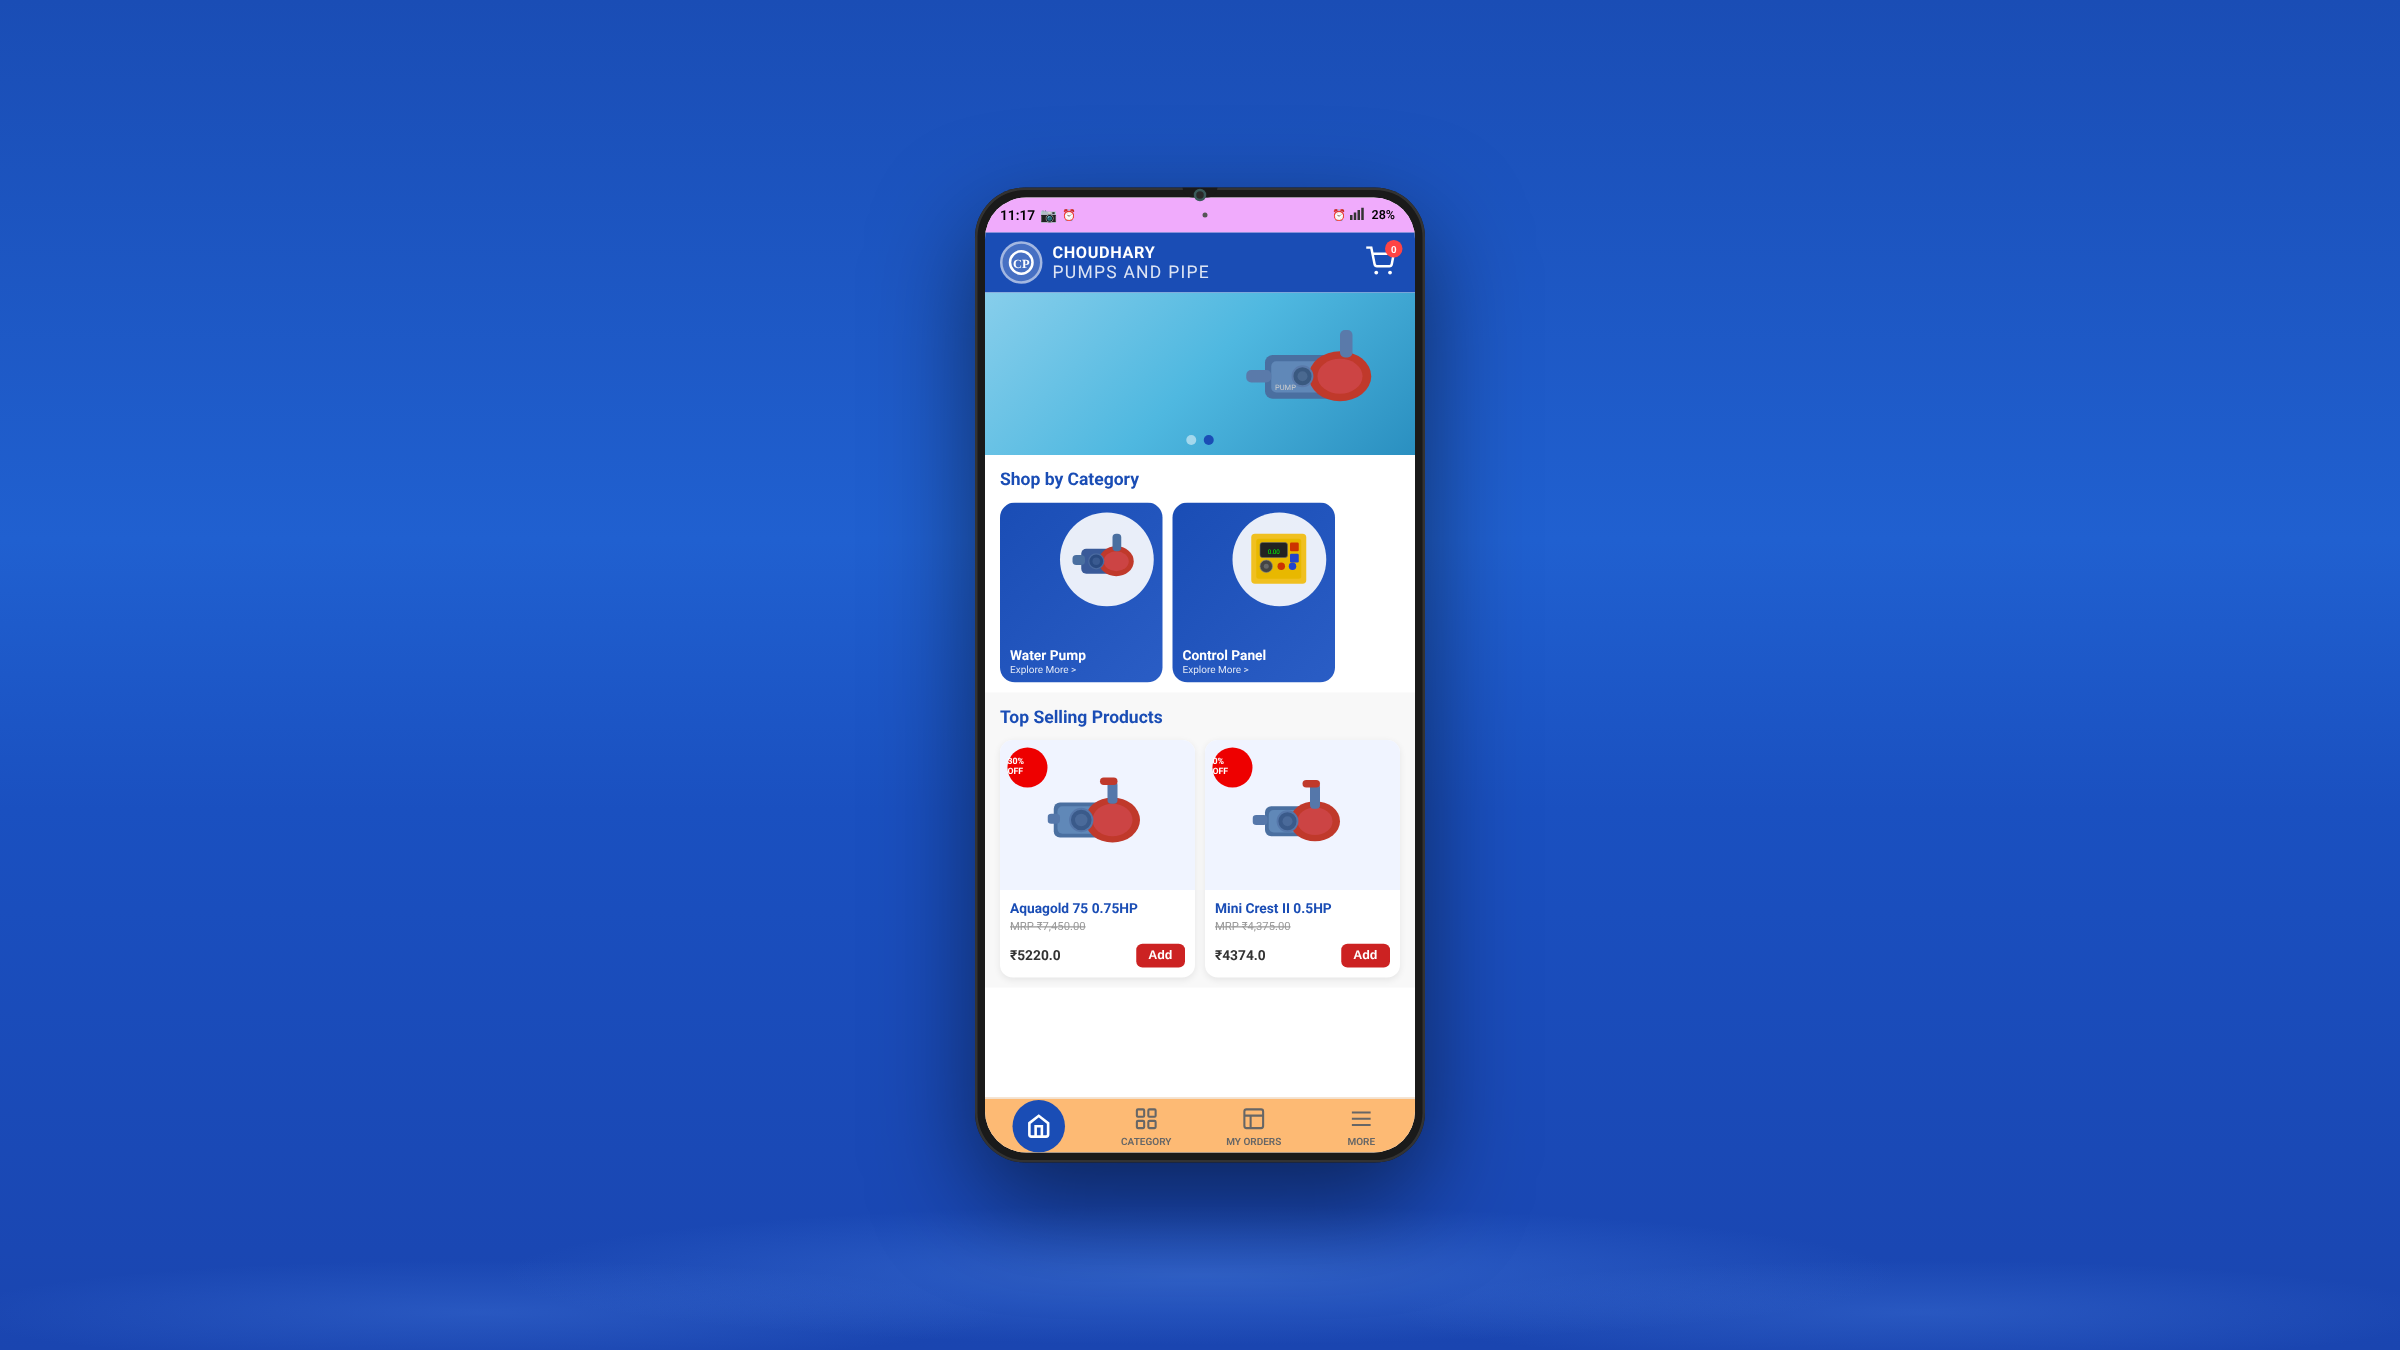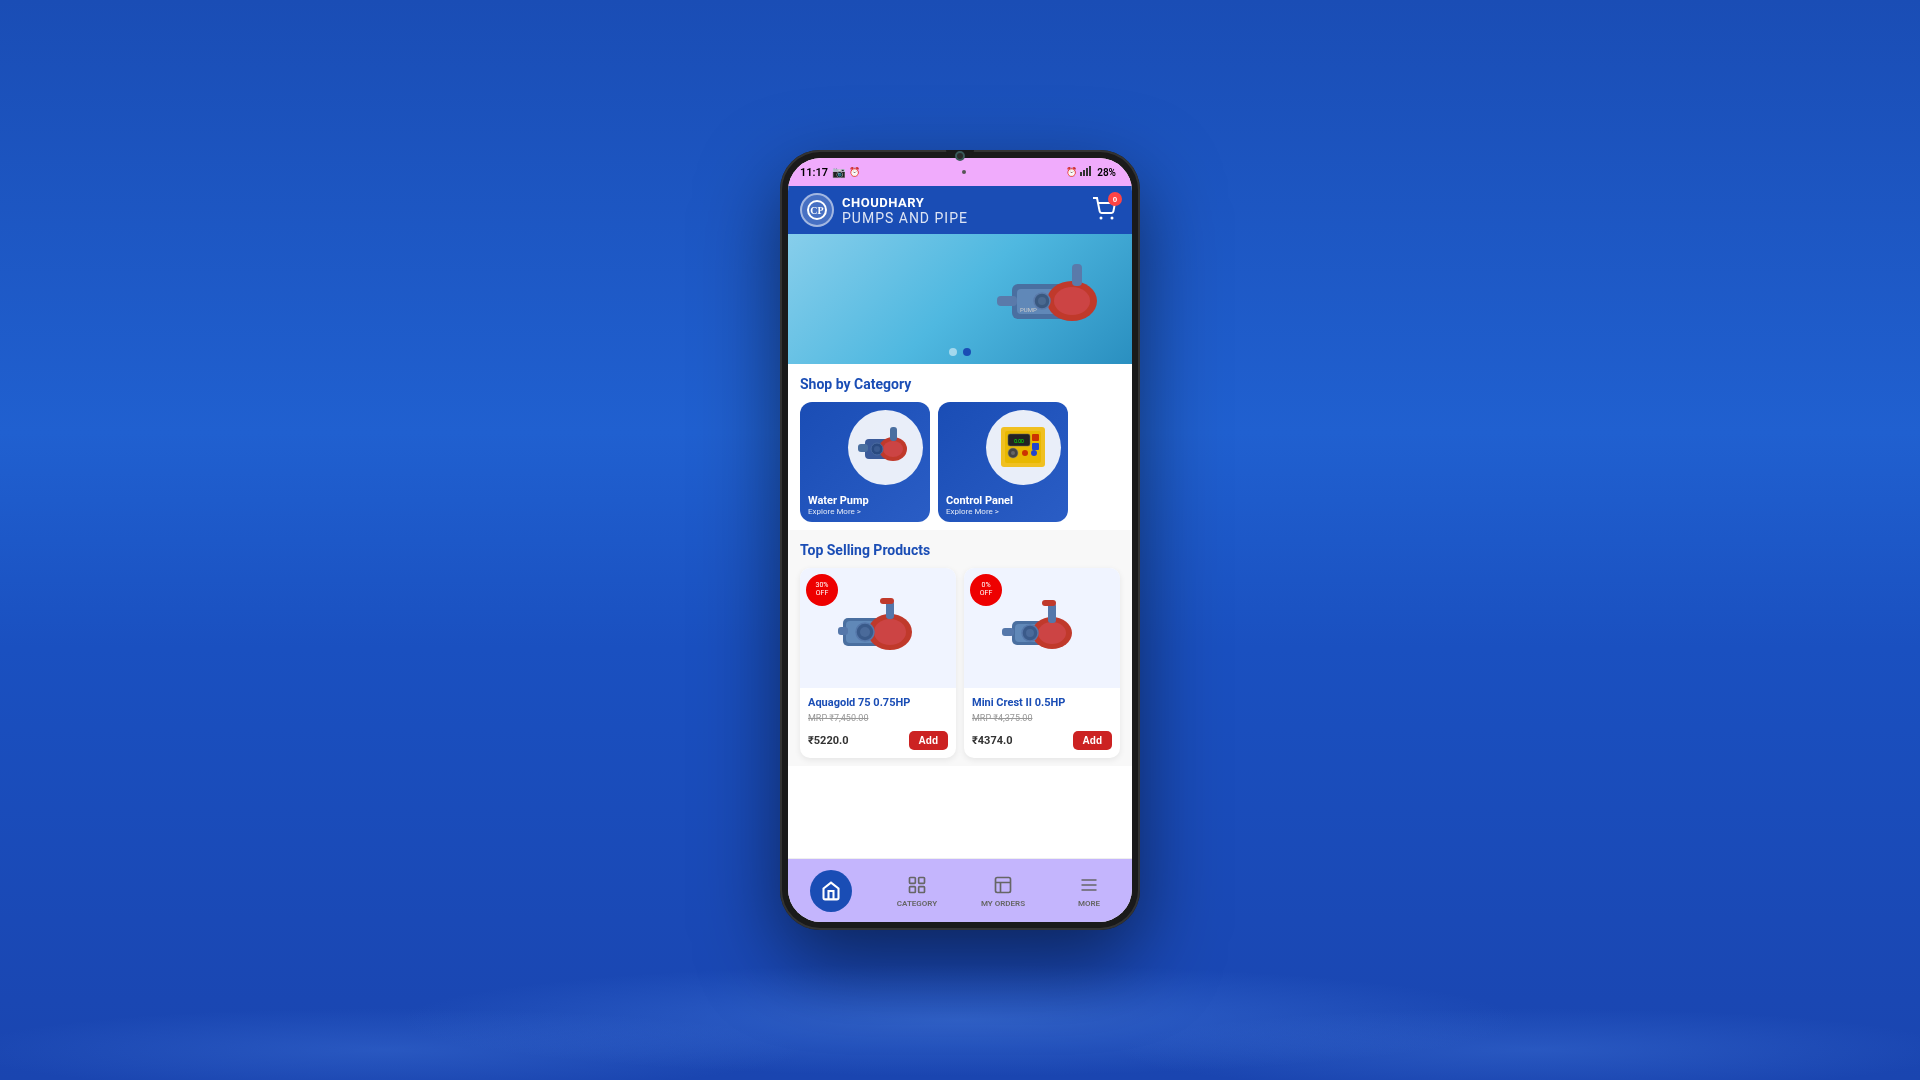--- a/index.html
+++ b/index.html
@@ -194,21 +194,21 @@
     }
     .category-grid {
       display: flex;
       gap: 8px;
       overflow-x: auto;
       scrollbar-width: none;
     }
     .category-grid::-webkit-scrollbar { display: none; }
     .category-card {
       min-width: 130px;
-      height: 120px;
+      height: 144px;
       background: linear-gradient(135deg, #1a4db5 0%, #2a5dc5 100%);
       border-radius: 12px;
       position: relative;
       overflow: hidden;
       cursor: pointer;
       flex-shrink: 0;
     }
     .category-card-img {
       position: absolute;
       top: 0;
@@ -272,24 +272,24 @@
       position: absolute;
       top: 6px;
       left: 6px;
       background: #e00;
       color: #fff;
       border-radius: 50%;
       width: 32px;
       height: 32px;
       display: flex;
       flex-direction: column;
-      align-items: center;
+      align-items: flex-start;
       justify-content: center;
       font-size: 7px;
-      font-weight: 400;
+      font-weight: 700;
       line-height: 1.1;
     }
     .product-info {
       padding: 8px;
     }
     .product-name {
       font-size: 11px;
       font-weight: 700;
       color: #1a4db5;
       margin-bottom: 4px;
@@ -315,22 +315,22 @@
       color: #fff;
       border: none;
       border-radius: 5px;
       padding: 4px 10px;
       font-size: 10px;
       font-weight: 700;
       cursor: pointer;
     }
     
     .bottom-nav {
-      height: 64px;
-      background: #c4b5fd;
+      height: 44px;
+      background: #fdba74;
       border-top: 1px solid #eee;
       display: flex;
       align-items: center;
       justify-content: space-around;
       flex-shrink: 0;
     }
     .nav-item {
       display: flex;
       flex-direction: column;
       align-items: center;

